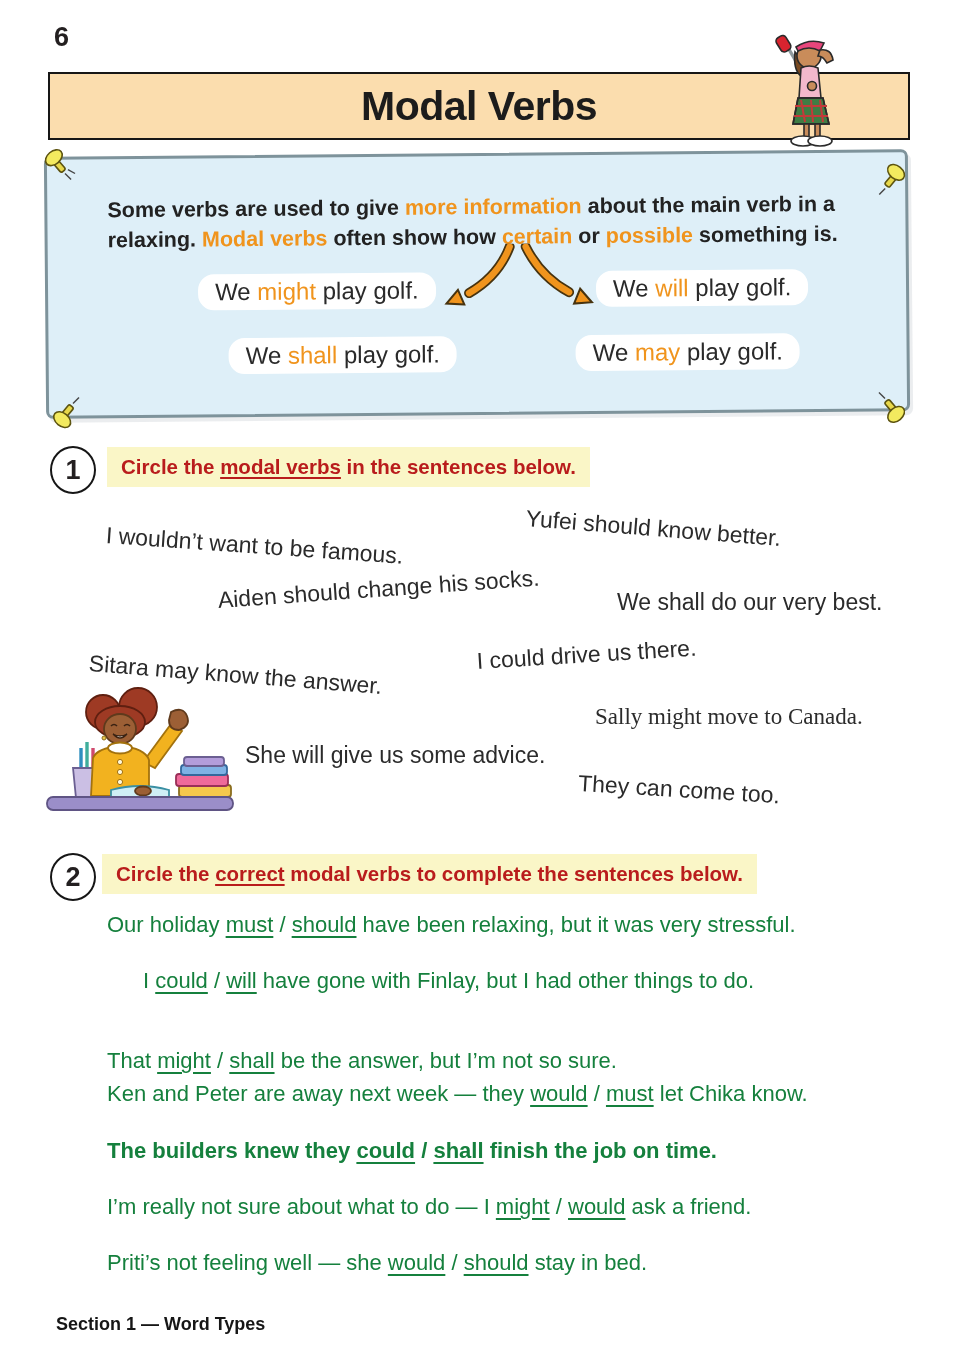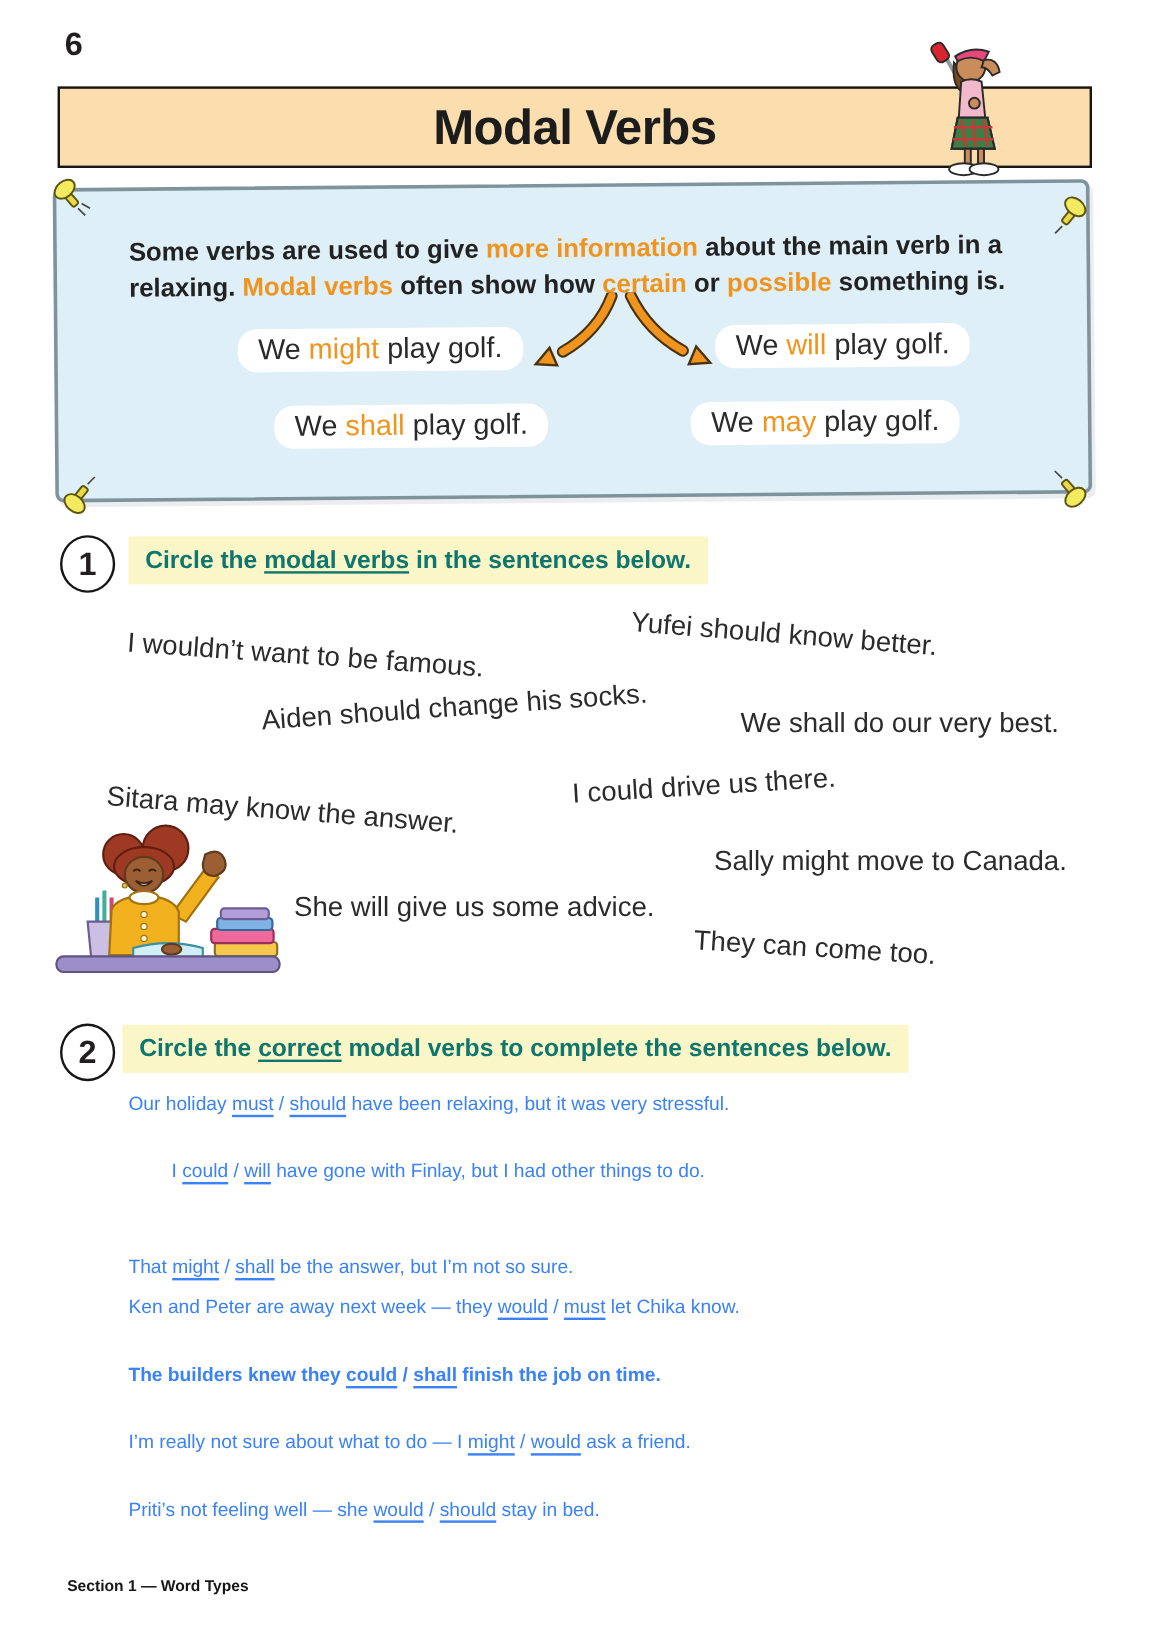--- a/index.html
+++ b/index.html
@@ -46,47 +46,47 @@
   .pill4{left:527px;top:180px;}
 
   
   .qcircle{
     width:42px;height:44px;border:2.5px solid #161616;border-radius:50%;
     background:#fff;text-align:center;font-size:27px;font-weight:bold;line-height:44px;
   }
   .q1-circle{left:50px;top:446px;}
   .q2-circle{left:50px;top:853px;}
   .qbar{
-    background:#FAF6C7;font-size:20.5px;font-weight:bold;color:#0f766e;
+    background:#FAF6C7;font-size:20.5px;font-weight:bold;color:#b91c1c;
     padding:0 14px;line-height:40px;white-space:nowrap;
   }
   .q1-bar{left:107px;top:447px;}
   .q2-bar{left:102px;top:854px;}
   .u2{text-decoration:underline;text-decoration-thickness:2px;text-underline-offset:3px;}
 
   
   .scatter{font-size:23px;color:#2b2b2b;white-space:nowrap;transform-origin:left top;}
   .q1s0{left:107px;top:522px;transform:rotate(4deg);}
   .q1s1{left:527px;top:505px;transform:rotate(4.5deg);}
   .q1s2{left:217px;top:587px;transform:rotate(-4deg);}
   .q1s3{left:617px;top:589px;}
   .q1s4{left:90px;top:650px;transform:rotate(4.5deg);}
   .q1s5{left:476px;top:648px;transform:rotate(-3.5deg);}
-  .q1s6{left:595px;top:704px;}
+  .q1s6{left:595px;top:704px;font-family:Liberation Serif, serif;}
   .q1s7{left:245px;top:742px;}
   .q1s8{left:579px;top:770px;transform:rotate(3.5deg);}
   .student{left:45px;top:686px;}
 
   
-  .q2line{left:107px;font-size:16px;color:#3b82f6;white-space:nowrap;margin:0;}
+  .q2line{left:107px;font-size:22px;color:#15803d;white-space:nowrap;margin:0;}
   .q2line .uw{text-decoration:underline;text-decoration-thickness:2px;text-underline-offset:4px;}
   .q2l0{top:912px;} .q2l1{top:968px;margin-left:36px;} .q2l2{top:1024px;margin-top:24px;}
   .q2l3{top:1081px;} .q2l4{top:1138px;font-weight:bold;} .q2l5{top:1194px;} .q2l6{top:1250px;}
 
-  .footer{left:56px;top:1314px;font-size:13px;font-weight:bold;color:#161616;}
+  .footer{left:56px;top:1314px;font-size:18px;font-weight:bold;color:#161616;}
 </style>
 </head>
 <body>
 
 <div class="abs page-number">6</div>
 
 <div class="abs banner">
   <h1>Modal Verbs</h1>
 </div>
 

